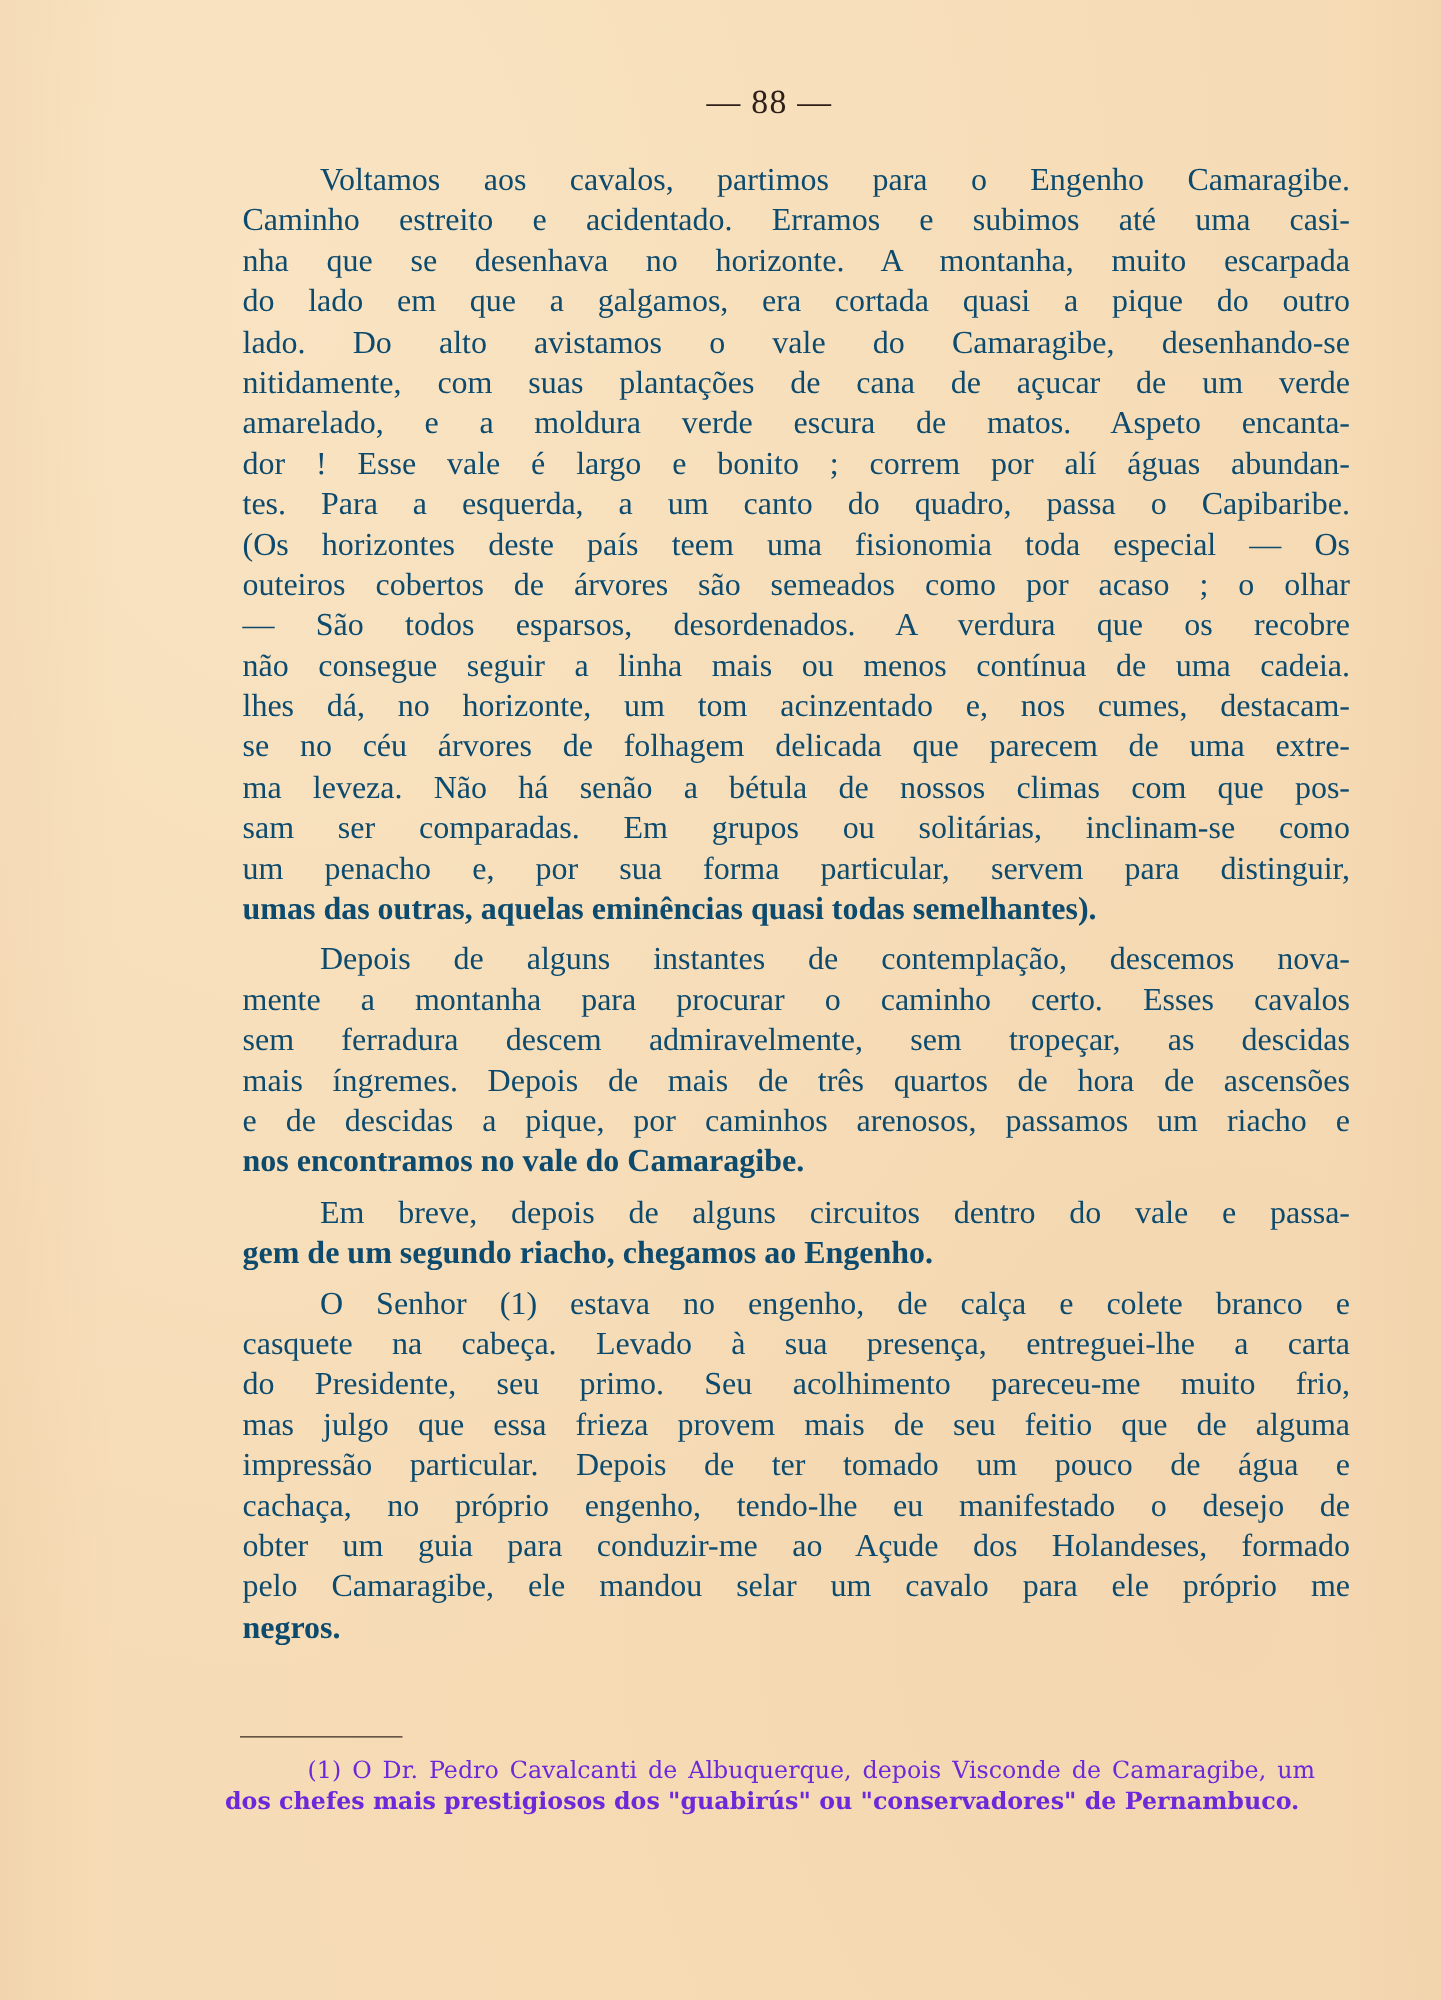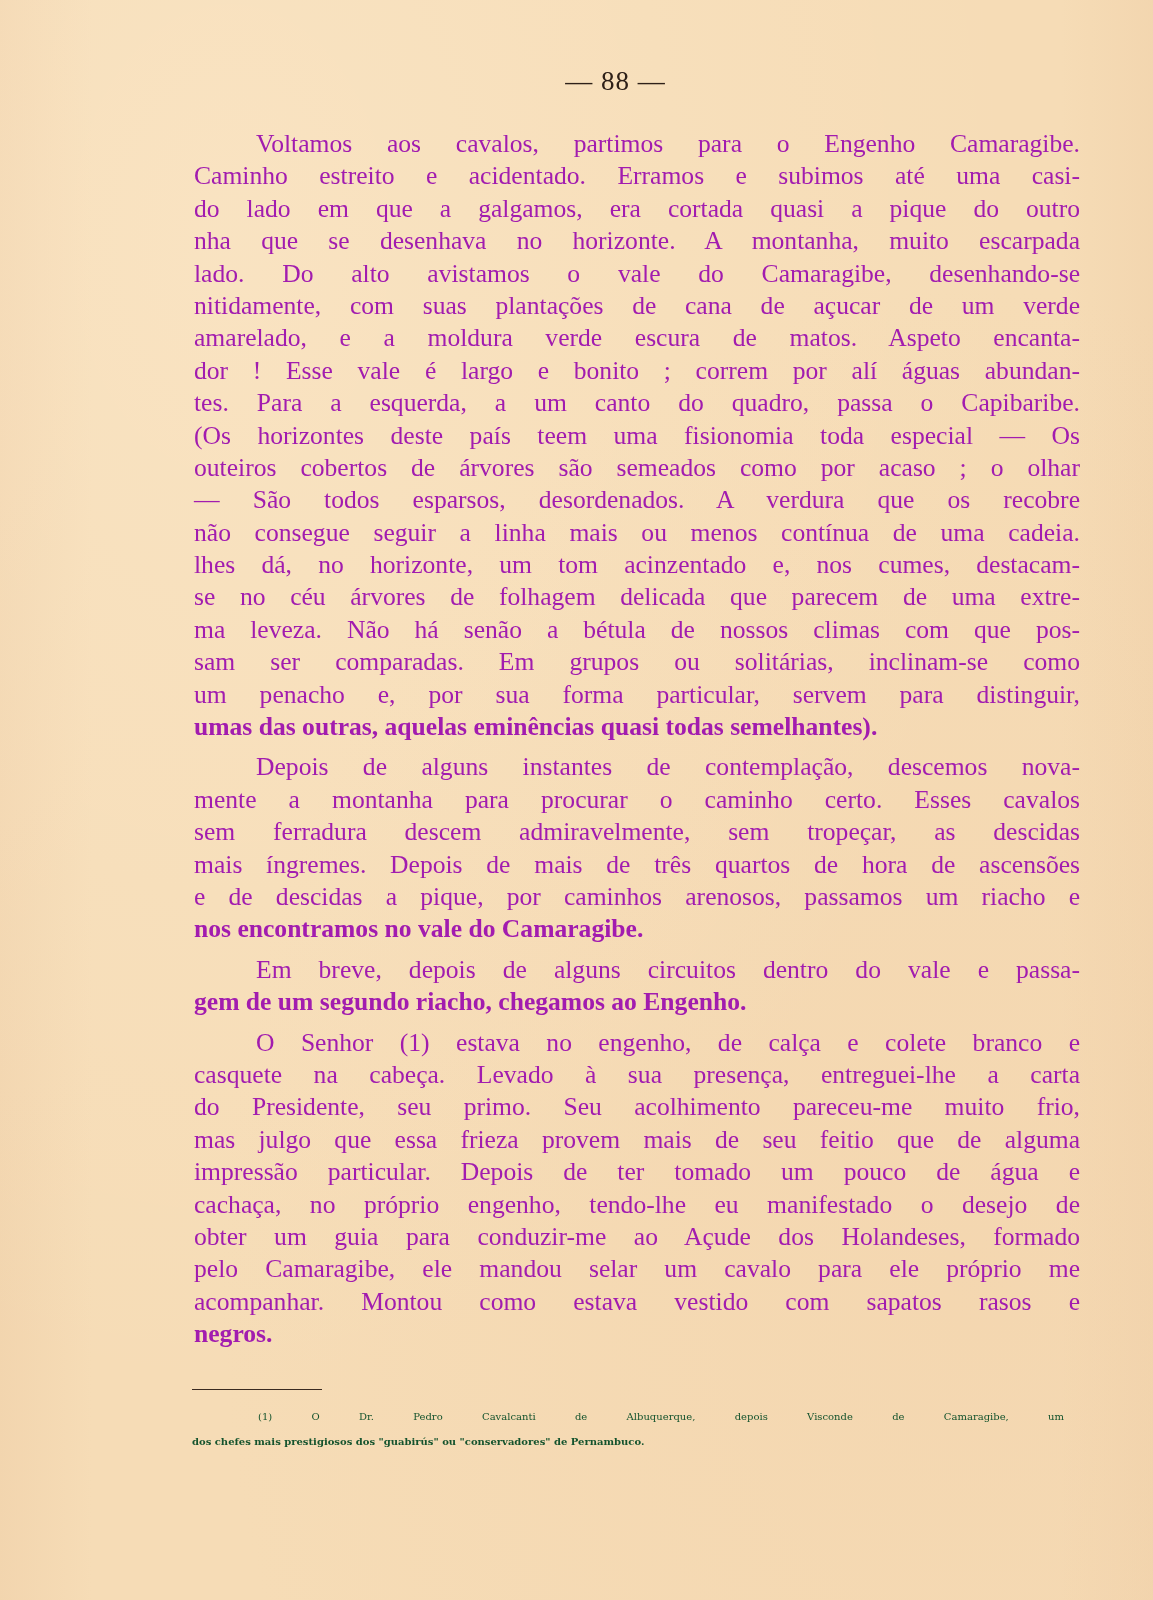--- a/index.html
+++ b/index.html
@@ -39,21 +39,21 @@
       box-sizing: border-box;
     }
     .body-text {
       position: absolute;
       top: 128px;
       left: 194px;
       width: 886px;
       font-size: 25.6px;
       line-height: 32.4px;
       text-align: justify;
-      color: #a21caf;
+      color: #0c4a6e;
     }
     .line {
       display: block;
       text-align: justify;
       text-align-last: justify;
       white-space: nowrap;
       height: 32.4px;
       overflow: visible;
     }
     .line.last {
@@ -70,48 +70,48 @@
       position: absolute;
       top: 1389px;
       left: 192px;
       width: 130px;
       height: 0;
       border-top: 1.5px solid #3a2a20;
     }
     .footnote {
       position: absolute;
       top: 1404px;
-      left: 192px;
+      left: 180px;
       width: 872px;
       font-family: "DejaVu Serif", "Liberation Serif", serif;
-      font-size: 10px;
+      font-size: 19px;
       line-height: 25px;
-      color: #14532d;
+      color: #6d28d9;
     }
     .footnote .line {
       height: 25px;
     }
     .fn-indent {
       padding-left: 66px;
     }
   </style>
 </head>
 <body>
 
 <div class="page">
 
   <div class="page-number">— 88 —</div>
 
   <div class="body-text">
 
     <div class="paragraph">
       <span class="line indent">Voltamos aos cavalos, partimos para o Engenho Camaragibe.</span>
       <span class="line">Caminho estreito e acidentado.  Erramos e subimos até uma casi-</span>
+      <span class="line">nha que se desenhava no horizonte.  A montanha, muito escarpada</span>
       <span class="line">do lado em que a galgamos, era cortada quasi a pique do outro</span>
-      <span class="line">nha que se desenhava no horizonte.  A montanha, muito escarpada</span>
       <span class="line">lado.  Do alto avistamos o vale do Camaragibe, desenhando-se</span>
       <span class="line">nitidamente, com suas plantações de cana de açucar de um verde</span>
       <span class="line">amarelado, e a moldura verde escura de matos.  Aspeto encanta-</span>
       <span class="line">dor !  Esse vale é largo e bonito ;  correm por alí águas abundan-</span>
       <span class="line">tes.  Para a esquerda, a um canto do quadro, passa o Capibaribe.</span>
       <span class="line">(Os horizontes deste país teem uma fisionomia toda especial — Os</span>
       <span class="line">outeiros cobertos de árvores são semeados como por acaso ;  o olhar</span>
       <span class="line">— São todos esparsos, desordenados.  A verdura que os recobre</span>
       <span class="line">não consegue seguir a linha mais ou menos contínua de uma cadeia.</span>
       <span class="line">lhes dá, no horizonte, um tom acinzentado e, nos cumes, destacam-</span>
@@ -138,21 +138,20 @@
 
     <div class="paragraph">
       <span class="line indent">O Senhor (1) estava no engenho, de calça e colete branco e</span>
       <span class="line">casquete na cabeça.  Levado à sua presença, entreguei-lhe a carta</span>
       <span class="line">do Presidente, seu primo.  Seu acolhimento pareceu-me muito frio,</span>
       <span class="line">mas julgo que essa frieza provem mais de seu feitio que de alguma</span>
       <span class="line">impressão particular.  Depois de ter tomado um pouco de água e</span>
       <span class="line">cachaça, no próprio engenho, tendo-lhe eu manifestado o desejo de</span>
       <span class="line">obter um guia para conduzir-me ao Açude dos Holandeses, formado</span>
       <span class="line">pelo Camaragibe, ele mandou selar um cavalo para ele próprio me</span>
-      <span class="line">acompanhar.  Montou como estava vestido com sapatos rasos e</span>
       <span class="line last">negros.</span>
     </div>
 
   </div>
 
   <div class="footnote-rule"></div>
 
   <div class="footnote">
     <span class="line fn-indent">(1)  O Dr. Pedro Cavalcanti de Albuquerque, depois Visconde de Camaragibe, um</span>
     <span class="line last">dos chefes mais prestigiosos dos "guabirús" ou "conservadores" de Pernambuco.</span>

